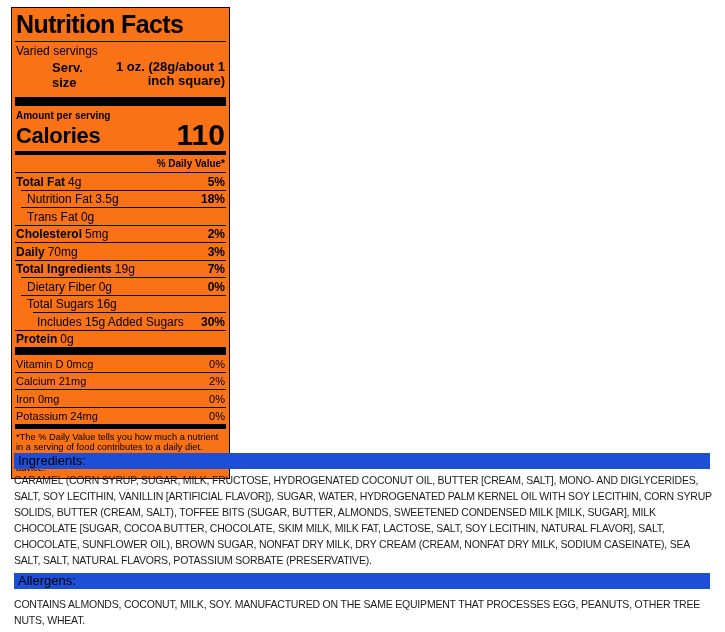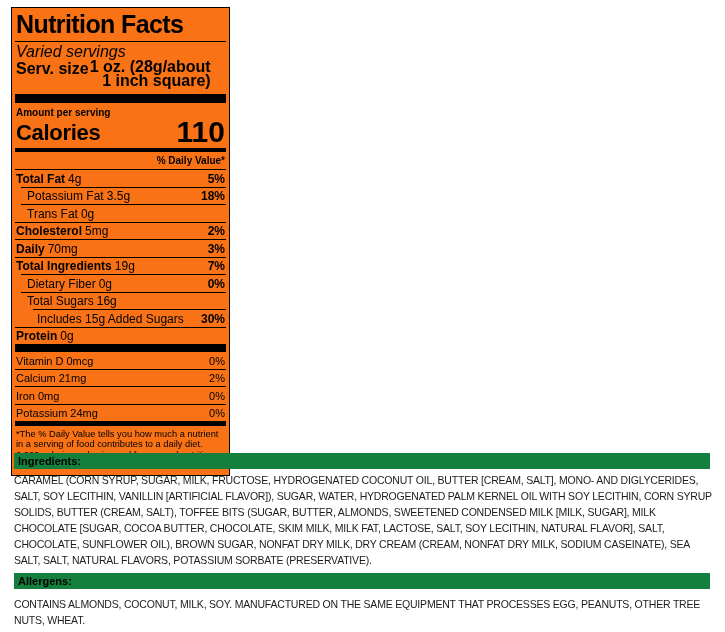--- a/index.html
+++ b/index.html
@@ -11,22 +11,22 @@
 
   
   .nfbox {
     position:absolute; left:11px; top:7px; width:219px;
     border:1.5px solid #000; background:#f97316; padding:2px 3px 4px;
   }
   .nf-title {
     font-size:25px; font-weight:bold; letter-spacing:-0.6px; line-height:27px;
     padding:1px 1px 3px; border-bottom:1px solid #000; white-space:nowrap;
   }
-  .nf-varied { font-size:16px; line-height:13px; padding:3px 1px 0;font-style:italic; }
-  .nf-serv { display:flex; font-size:16px; font-weight:bold; padding:2px 1px 0; }
+  .nf-varied { font-size:12px; line-height:13px; padding:3px 1px 0; }
+  .nf-serv { display:flex; justify-content:space-between; font-size:13px; font-weight:bold; padding:2px 1px 0;margin-left:36px; }
   .nf-serv-val { width:122px; text-align:right; line-height:13.5px; }
   .bar { background:#000; }
   .bar1 { height:9px; margin-top:7px; }
   .bar2 { height:4px; margin-top:3px; }
   .bar3 { height:8px; }
   .bar4 { height:5px; }
   .nf-aps { font-size:10px; font-weight:bold; line-height:11px; padding:4px 1px 0; }
   .nf-cal { display:flex; justify-content:space-between; align-items:flex-end; padding:0 1px; }
   .nf-cal-label { font-size:22px; font-weight:bold; line-height:25px; letter-spacing:-0.3px; }
   .nf-cal-value { font-size:30px; font-weight:bold; line-height:27px; }
@@ -42,21 +42,21 @@
   .sub2 { margin-left:18px; padding-left:4px; }
   .vrow { display:flex; font-size:11px; line-height:12px; padding:2.5px 1px 2px; }
   .vrow .amt { margin-left:3px; }
   .vrow .dv  { margin-left:auto; }
   .vrow + .vrow { border-top:1px solid #000; }
   .nf-foot { font-size:9.3px; line-height:10.4px; padding:3px 1px 0; color:#000; }
 
   
   .sec-head {
     position:absolute; left:14px; width:696px; height:16px;
-    background:#15803d; font-size:11px; font-weight:bold; line-height:16px;
+    background:#1d4ed8; font-size:13px; font-weight:normal; line-height:16px;
     padding-left:4px; color:#000;
   }
   .sec-text {
     position:absolute; left:14px; width:701px;
     font-size:10.5px; line-height:16px; letter-spacing:-0.2px; color:#1c1c1c;
   }
   #ing-head { top:453px; }
   #ing-text { top:472px; }
   #alg-head { top:573px; }
   #alg-text { top:596px; }
@@ -79,21 +79,21 @@
   </div>
   <div class="bar bar2"></div>
   <div class="nf-dvh">% Daily Value*</div>
 
   <div class="nrow">
     <span class="nm b">Total Fat</span>
     <span class="amt">4g</span>
     <span class="dv b">5%</span>
   </div>
   <div class="nrow sub1">
-    <span class="nm">Potassium Fat</span>
+    <span class="nm">Nutrition Fat</span>
     <span class="amt">3.5g</span>
     <span class="dv b">18%</span>
   </div>
   <div class="nrow sub1">
     <span class="nm">Trans Fat</span>
     <span class="amt">0g</span>
     <span class="dv b"></span>
   </div>
   <div class="nrow">
     <span class="nm b">Cholesterol</span>

